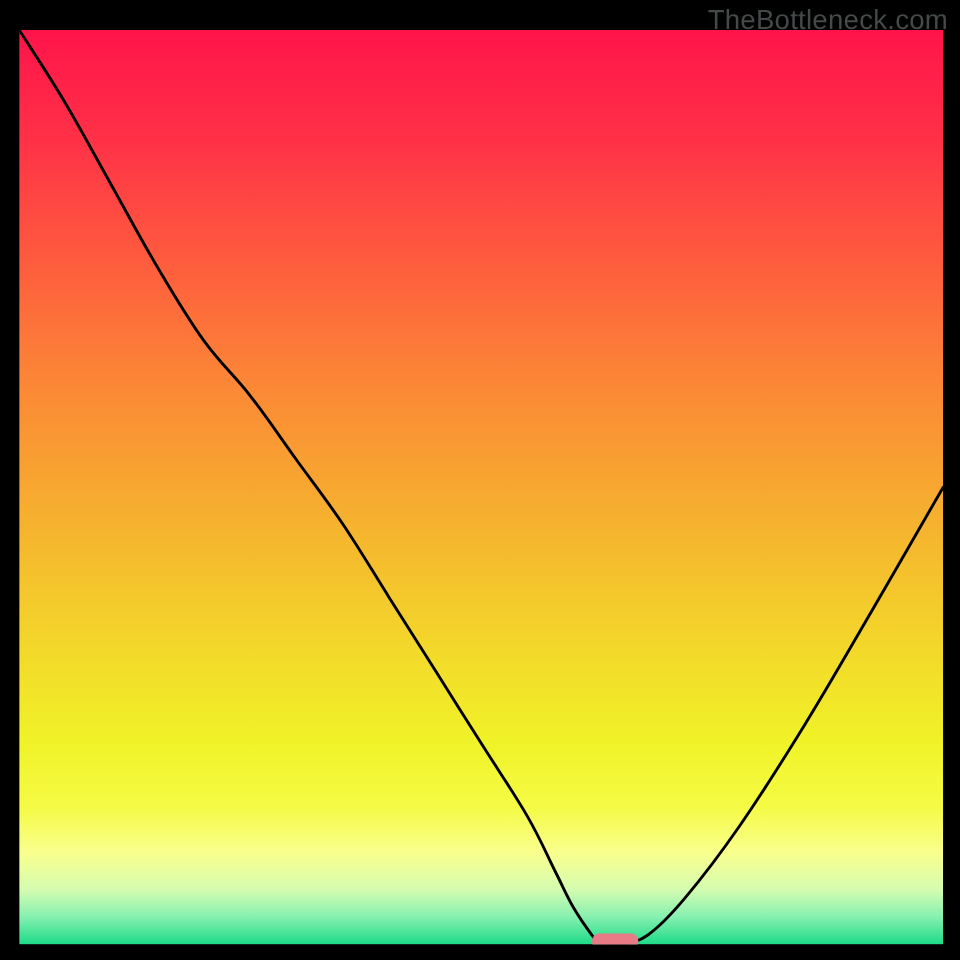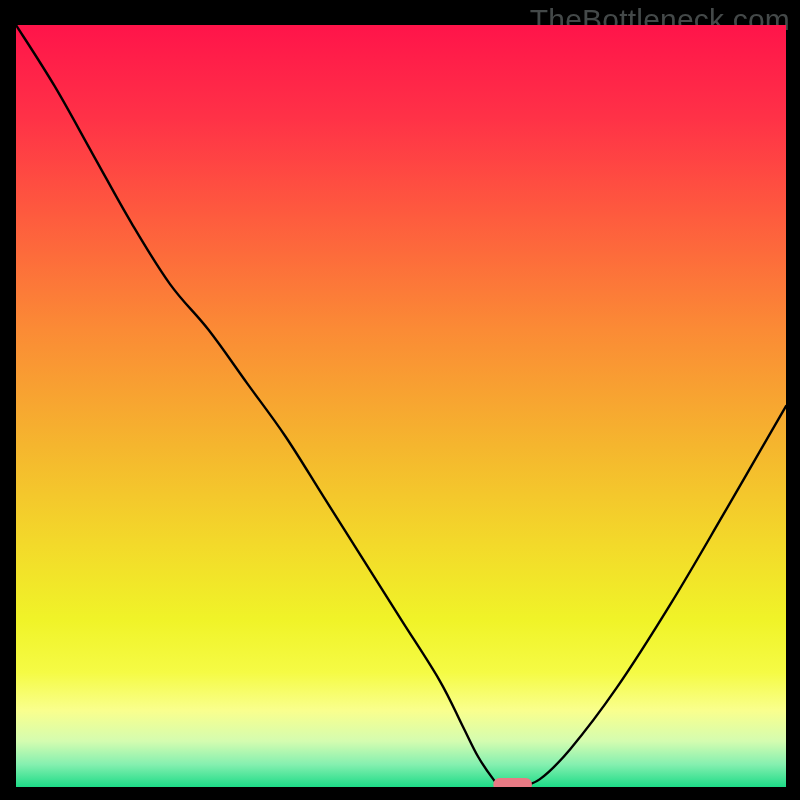--- a/index.html
+++ b/index.html
@@ -14,21 +14,21 @@
     position: relative;
     width: 800px;
     height: 800px;
     background: #000;
   }
   .watermark {
     position: absolute;
     top: 3px;
     right: 10px;
     font-family: Arial, Helvetica, sans-serif;
-    font-size: 30px;
+    font-size: 23px;
     color: #444949;
     font-weight: 500;
     letter-spacing: 0.2px;
   }
   svg {
     position: absolute;
     left: 16px;
     top: 25px;
   }
 </style>

